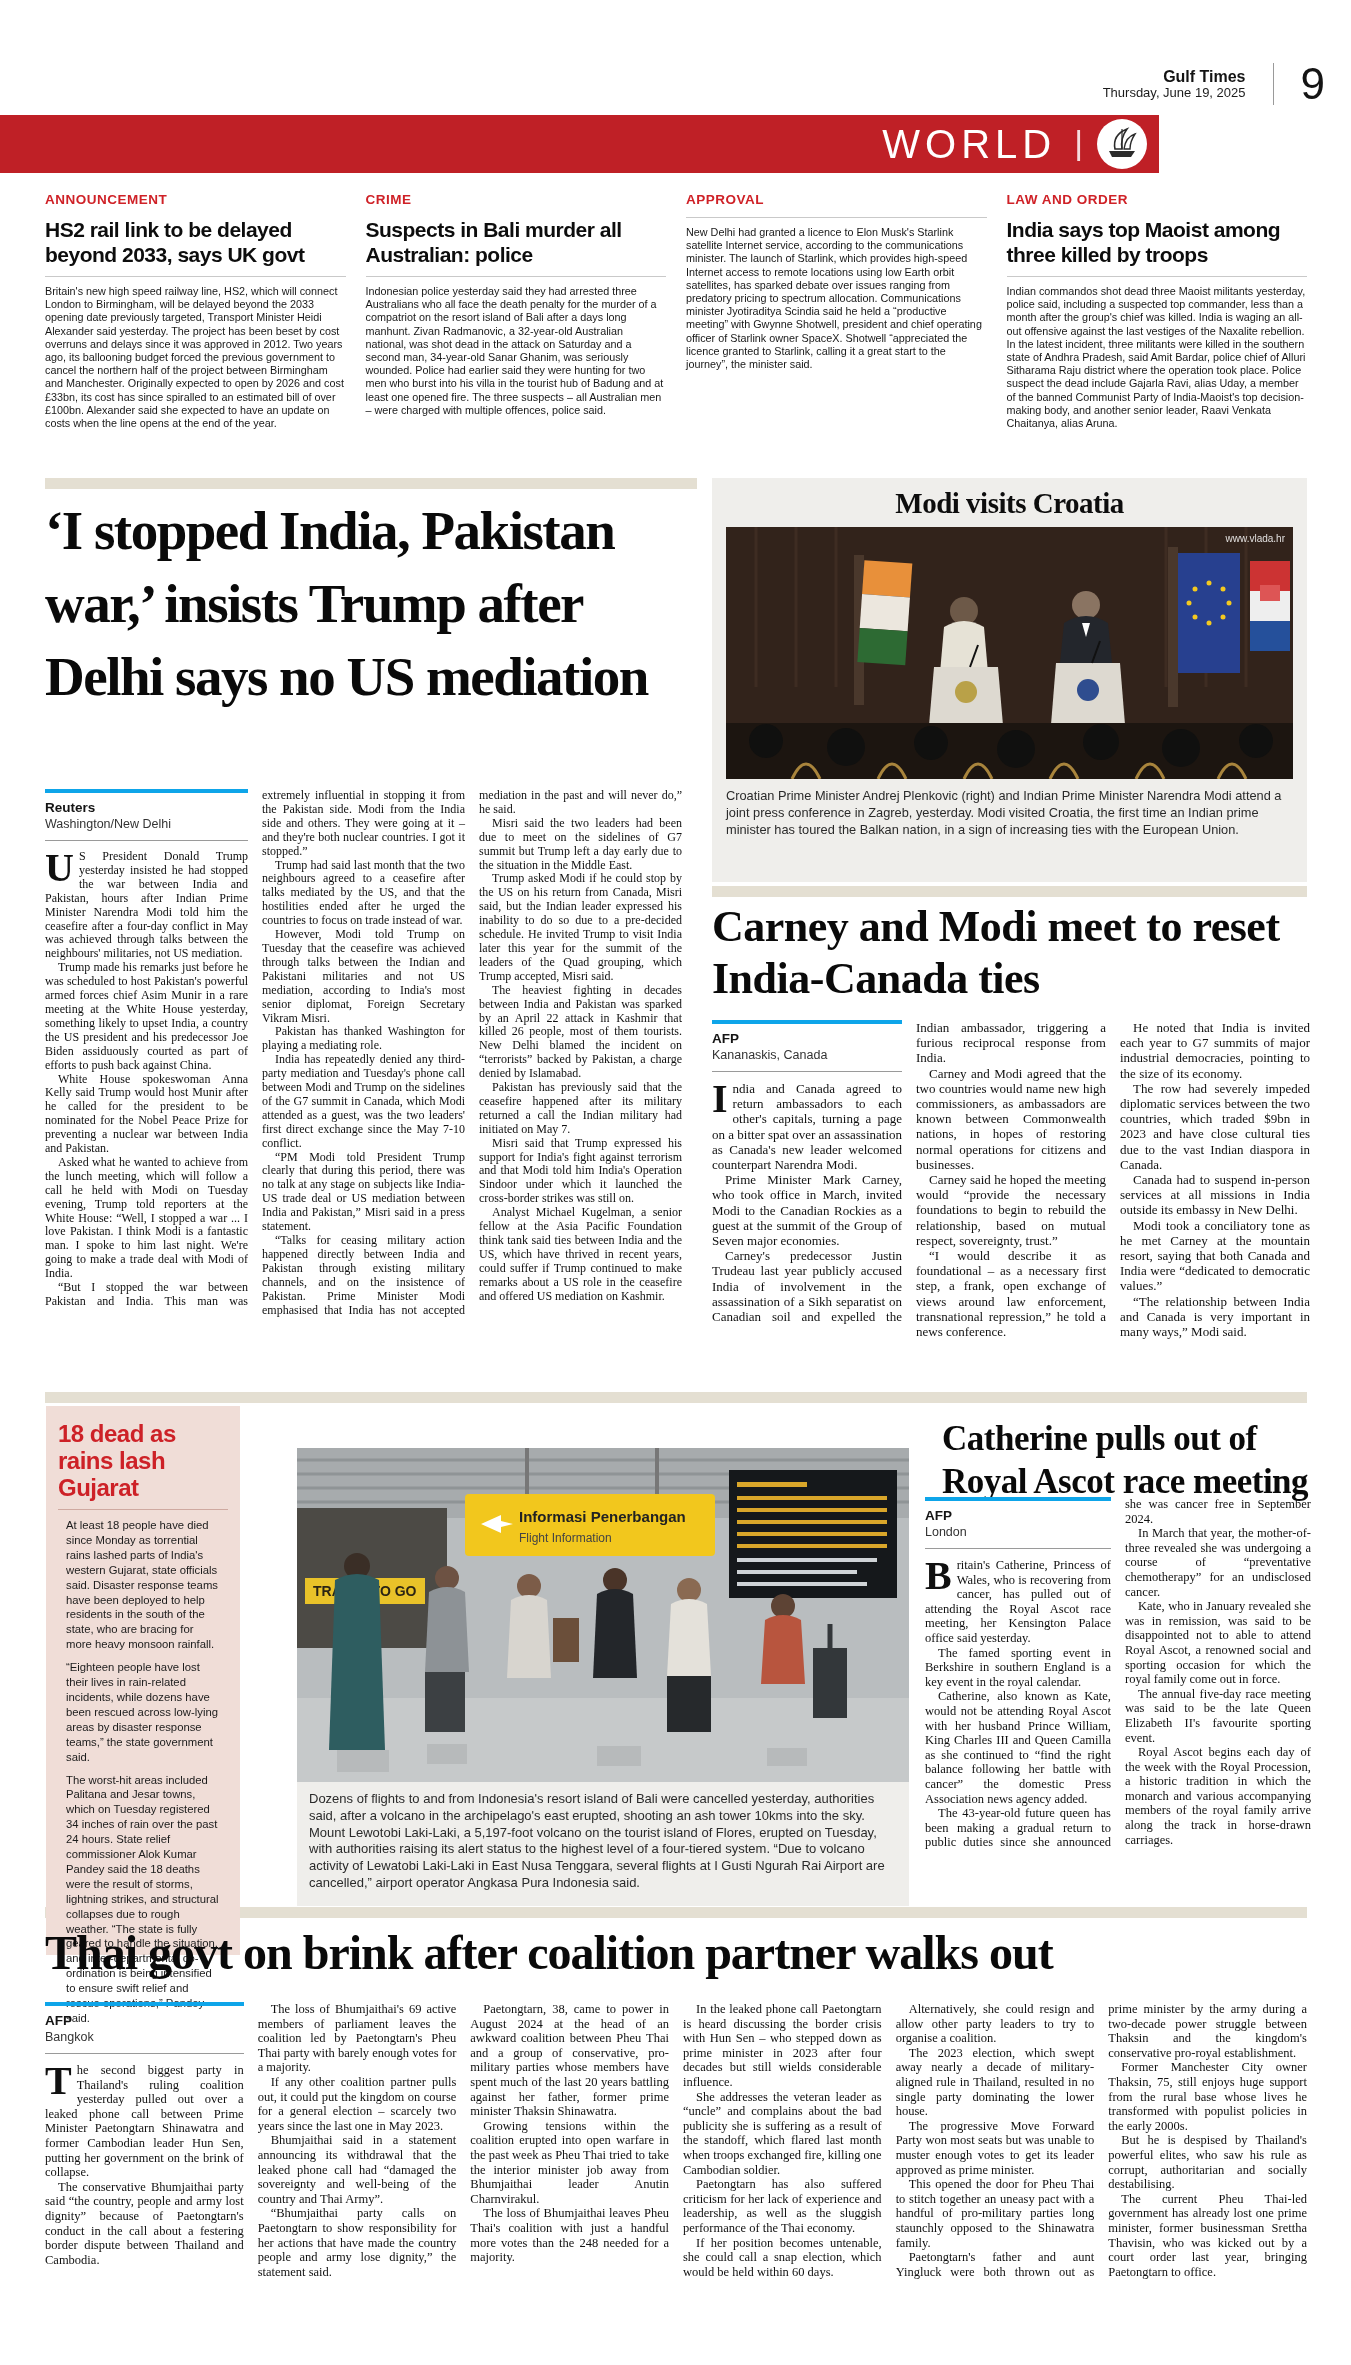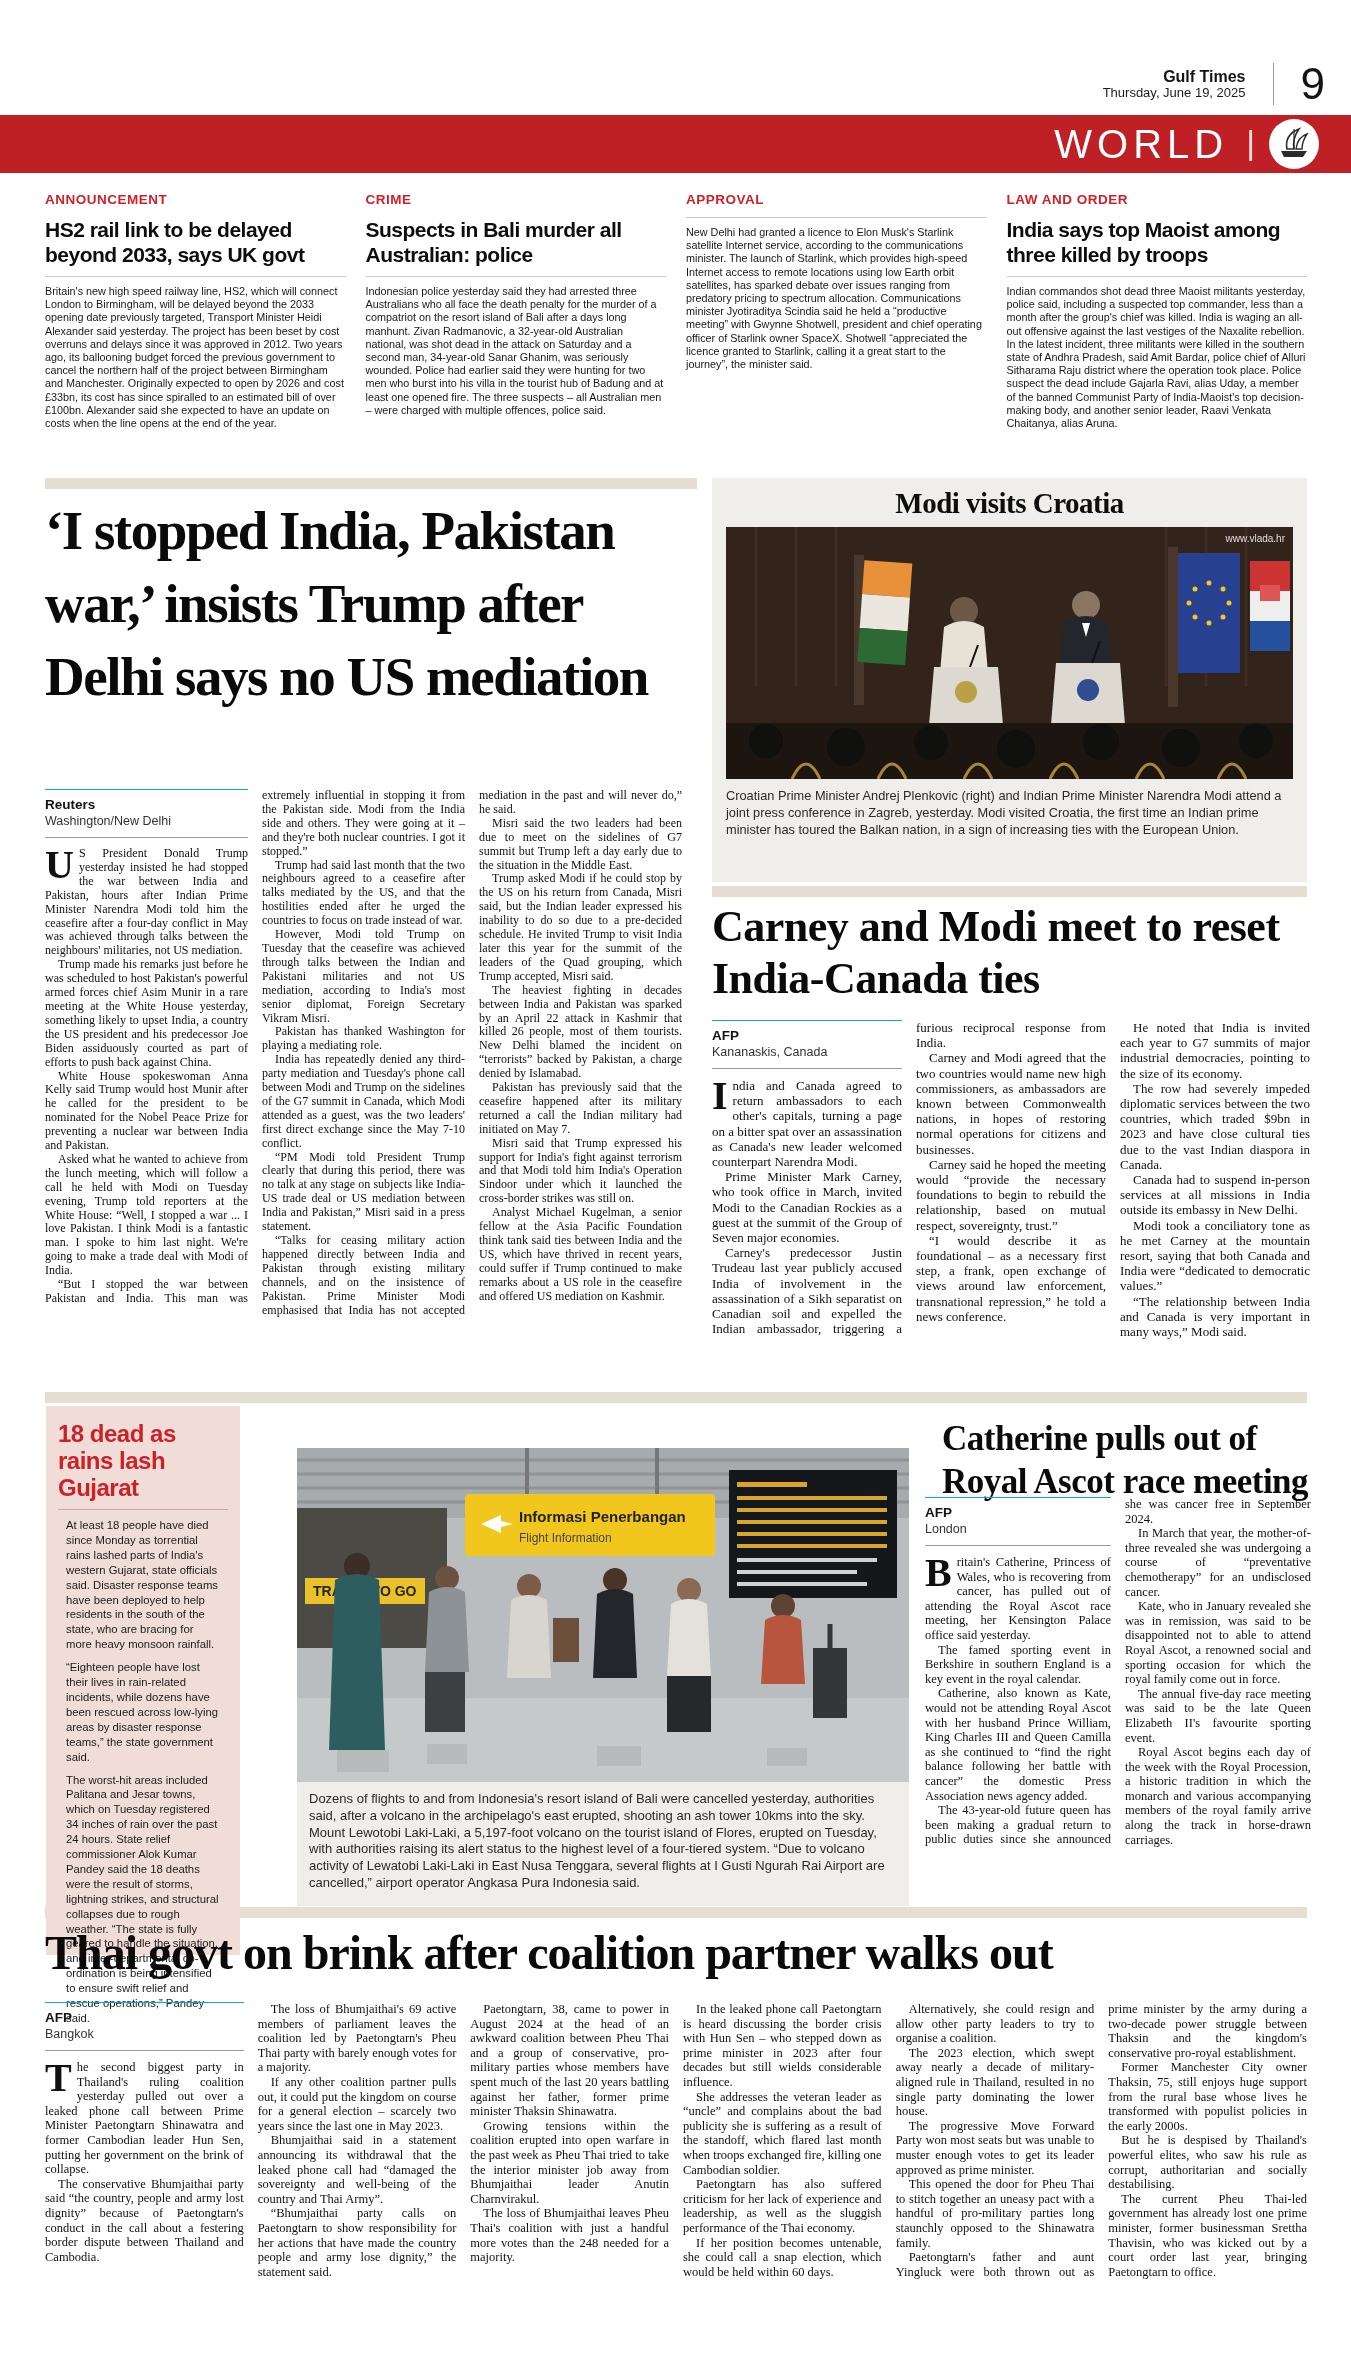--- a/index.html
+++ b/index.html
@@ -5,22 +5,22 @@
   html,body{margin:0;padding:0;background:#888;}
   .page{position:relative;width:1351px;height:2365px;background:#fff;margin:0 auto;
         font-family:"Liberation Sans","DejaVu Sans",sans-serif;color:#141414;overflow:hidden;}
   
   .masthead{position:absolute;top:62px;right:26px;display:flex;align-items:center;gap:27px;}
   .mast-text{text-align:right;}
   .mast-paper{font-weight:bold;font-size:16px;line-height:17px;}
   .mast-date{font-size:13px;color:#1c1c1c;}
   .mast-divider{width:1px;height:42px;background:#9a9a9a;}
   .mast-pageno{font-size:44px;font-weight:300;line-height:44px;}
-  .banner{position:absolute;top:115px;left:0;width:1351px;height:58px;background:#bf2026;
-          display:flex;align-items:center;justify-content:flex-end;padding-right:32px;box-sizing:border-box;color:#fff;}
+  .banner{position:absolute;top:115px;left:0;width:1159px;height:58px;background:#bf2026;
+          display:flex;align-items:center;justify-content:flex-end;padding-right:12px;box-sizing:border-box;color:#fff;}
   .banner-section{font-size:40px;font-weight:300;letter-spacing:5px;}
   .banner-bar{font-size:34px;font-weight:200;margin:0 14px 4px 18px;opacity:.85;}
   .banner-emblem{width:50px;height:50px;background:#fff;border-radius:50%;display:flex;align-items:center;justify-content:center;}
   
   .briefs{position:absolute;top:192px;left:45px;width:1262px;height:286px;display:flex;gap:20px;}
   .brief{flex:1;min-width:0;}
   .kicker{color:#cf2127;font-weight:bold;font-size:13.5px;letter-spacing:.5px;margin:0 0 10px;}
   .brief h3{font-size:21px;line-height:25px;letter-spacing:-0.5px;margin:0 0 9px;color:#0d0d0d;}
   .brief .rule{border-top:1px solid #c9c9c9;margin-bottom:8px;}
   .brief .paras p{font-size:10.8px;line-height:13.2px;margin:0;color:#181818;}
@@ -30,21 +30,21 @@
   .band-d{top:886px;left:712px;width:595px;}
   .band-b{top:1392px;left:45px;width:1262px;}
   .band-c{top:1907px;left:45px;width:1262px;}
   
   .serif-body p{font-family:"Liberation Serif","DejaVu Serif",serif;font-size:12px;line-height:13.9px;
                 text-align:justify;margin:0;text-indent:13px;color:#101010;}
   .paras{display:contents;}
   .serif-body .paras p:first-child{text-indent:0;}
   .has-dropcap .paras p:first-child::first-letter{float:left;font-size:40px;line-height:32px;
                 padding:2px 5px 0 0;font-weight:bold;}
-  .byline{border-top:1px solid #0ea5e9;border-bottom:1px solid #9a9a9a;padding:7px 0 9px;margin-bottom:9px;
+  .byline{border-top:4px solid #0ea5e9;border-bottom:1px solid #9a9a9a;padding:7px 0 9px;margin-bottom:9px;
           break-inside:avoid;}
   .byline .agency{display:block;font-weight:bold;font-size:13.5px;font-family:"Liberation Sans",sans-serif;}
   .byline .dateline{display:block;font-size:12.5px;color:#333;margin-top:2px;font-family:"Liberation Sans",sans-serif;}
   
   .lead-h1{position:absolute;top:494px;left:45px;width:648px;margin:0;
            font-family:"Liberation Serif","DejaVu Serif",serif;font-weight:bold;
            font-size:55px;line-height:73px;letter-spacing:-1.5px;color:#0a0a0a;}
   .lead-body{position:absolute;top:789px;left:45px;width:637px;height:610px;
              column-count:3;column-gap:14px;}
   

